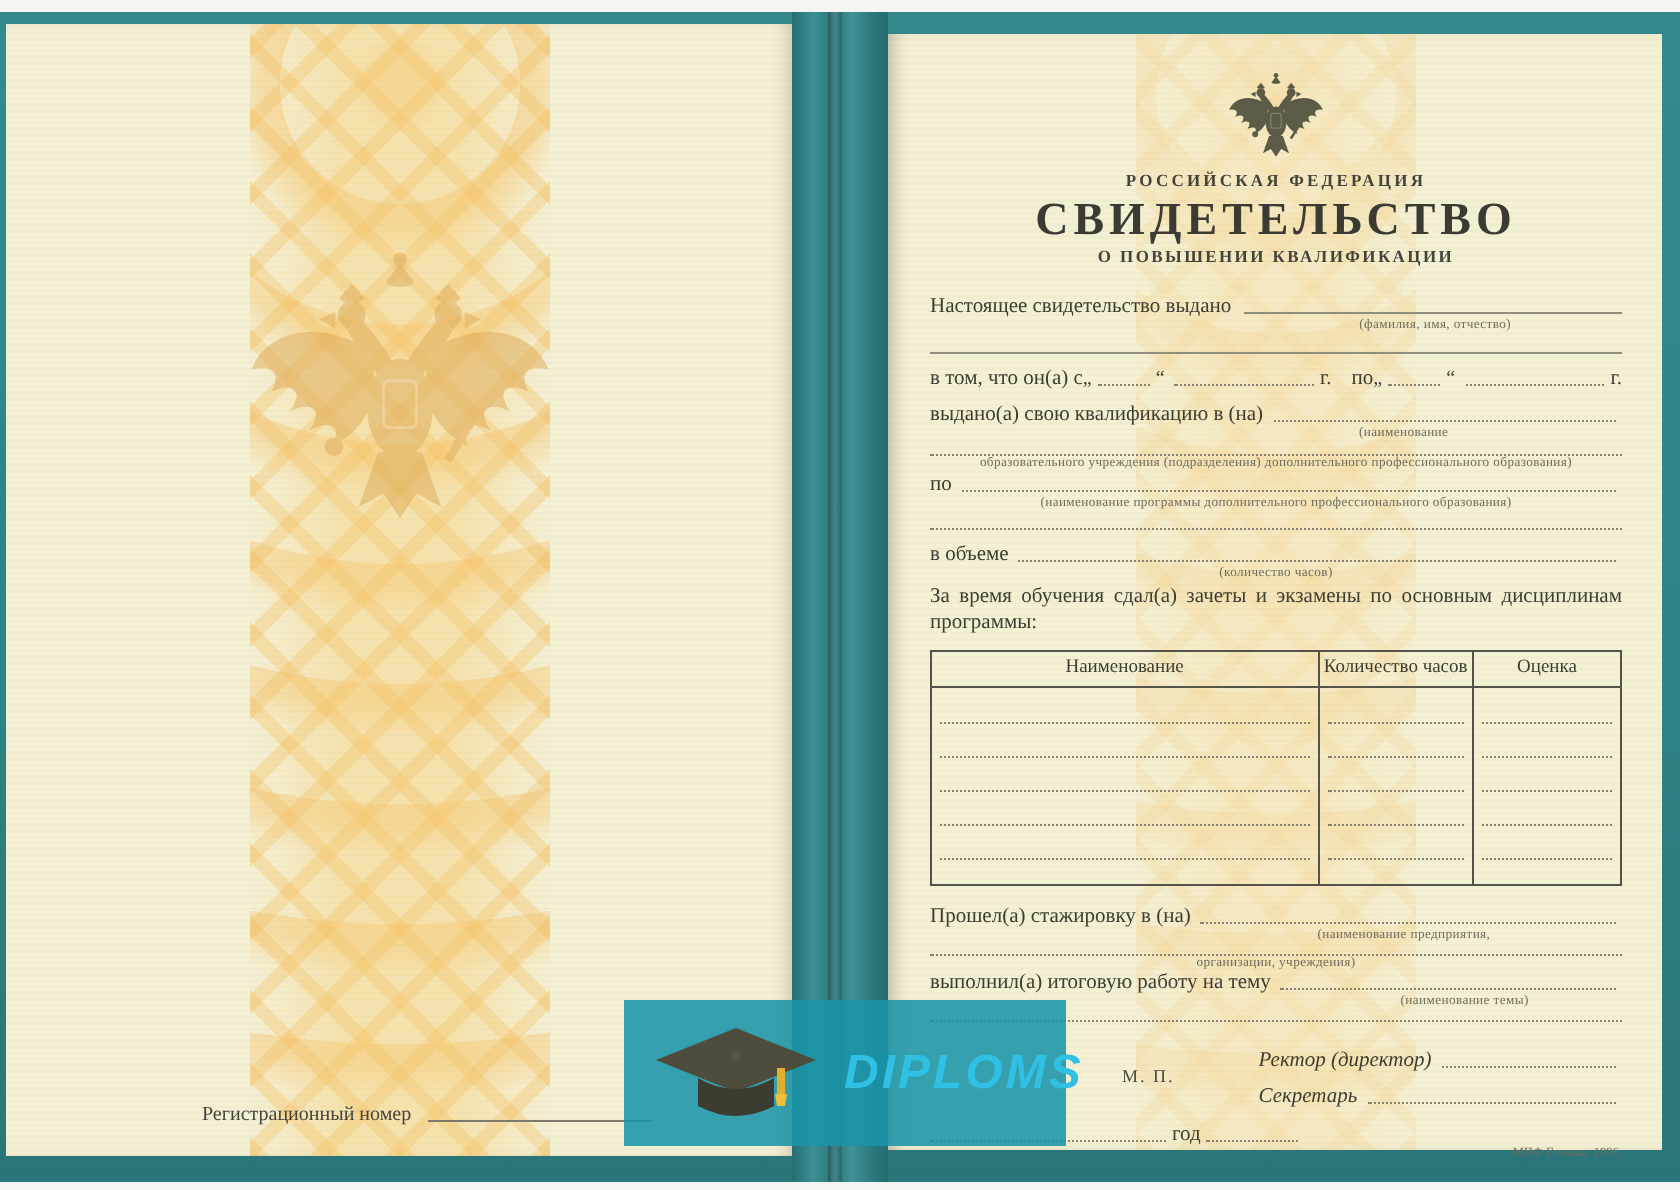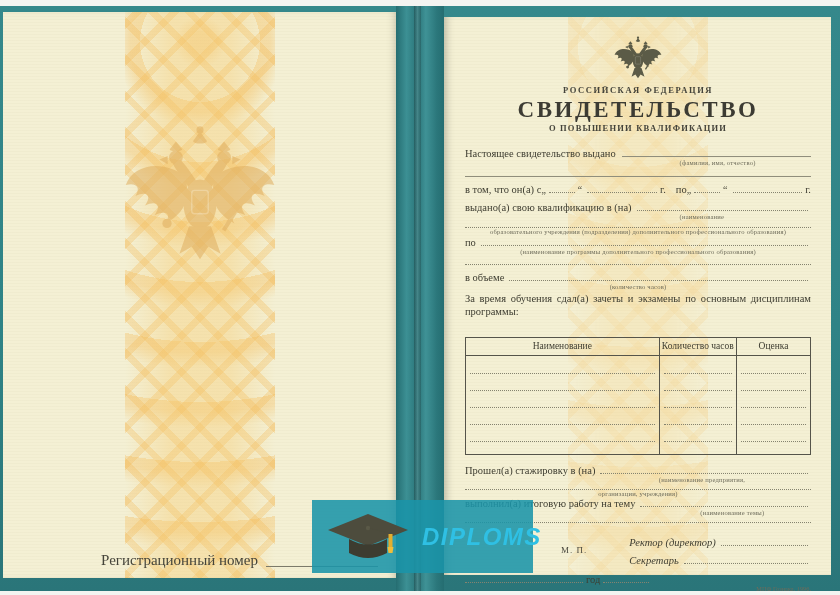--- a/index.html
+++ b/index.html
@@ -36,39 +36,39 @@
   .fullline{border-bottom:1px solid #908e7c;height:1px;}
   .fulldots{border-bottom:1.3px dotted #85836f;height:1px;}
   .hint{font-size:6.6px;color:#6e6c5b;letter-spacing:.2px;white-space:nowrap;}
   .q{font-size:10px;color:#3e3d31;}
   
   .eagle-small{display:block;margin:0 auto;color:#5b5b47;}
   .country{text-align:center;font-weight:bold;font-size:8.5px;letter-spacing:1.6px;color:#44433a;}
   .doc-title{text-align:center;font-weight:bold;font-size:23px;letter-spacing:2.5px;color:#3c3b33;}
   .doc-sub{text-align:center;font-weight:bold;font-size:8.5px;letter-spacing:1.2px;color:#44433a;}
   
-  .tbl{border:1.3px solid #55544a;margin-top:19px;}
+  .tbl{border:1.3px solid #55544a;margin-top:7px;}
   .tbl-head{display:grid;grid-template-columns:56% 22.5% 21.5%;border-bottom:1.2px solid #55544a;}
   .th{font-size:9.5px;color:#3e3d31;text-align:center;padding:3px 2px;line-height:1.1;}
   .th+.th{border-left:1.2px solid #55544a;}
   .tbl-body .trow{display:grid;grid-template-columns:56% 22.5% 21.5%;height:17px;}
   .tbl-body .trow .td{border-bottom:1.2px dotted #85836f;margin:0 4px;}
   .tbl-body .trow .tdw{position:relative;}
   .tbl-body .trow .tdw+.tdw{border-left:1.2px solid #55544a;}
   .tbl-body .filler{display:grid;grid-template-columns:56% 22.5% 21.5%;height:13px;}
   .tbl-body .filler .tdw+.tdw{border-left:1.2px solid #55544a;}
   
   .sig-ital{font-style:italic;font-size:10.5px;color:#3e3d31;}
   .mp{font-size:9px;color:#4a4940;letter-spacing:1px;}
   .printinfo{font-size:6.3px;color:#6e6c5b;text-align:right;}
   
   .statement{position:absolute;left:0;right:0;top:276px;text-align:center;
              font-style:italic;font-size:11px;line-height:1.45;color:#465349;}
   .regrow{position:absolute;left:98px;top:540px;display:flex;align-items:baseline;
-          font-size:15px;color:#45443a;}
+          font-size:10px;color:#45443a;}
   .regline{width:112px;border-bottom:1px solid #7c7a6a;align-self:flex-end;margin:0 0 2px 8px;}
   .eagle-wm{position:absolute;left:50%;top:100px;transform:translateX(-50%);color:#e0af60;opacity:.55;}
   
   .wm{position:absolute;left:312px;top:500px;width:221px;height:73px;z-index:40;
       background:rgba(26,148,168,.88);display:flex;align-items:center;}
   .wm-cap{margin-left:10px;flex:0 0 auto;}
   .wm-text{margin-left:8px;font-family:"Liberation Sans", sans-serif;font-weight:bold;
            font-size:24px;line-height:.98;letter-spacing:1.5px;font-style:italic;}
   .wm-l1{color:#2fc0e4;}
   .wm-l2{color:#2fb14d;}

